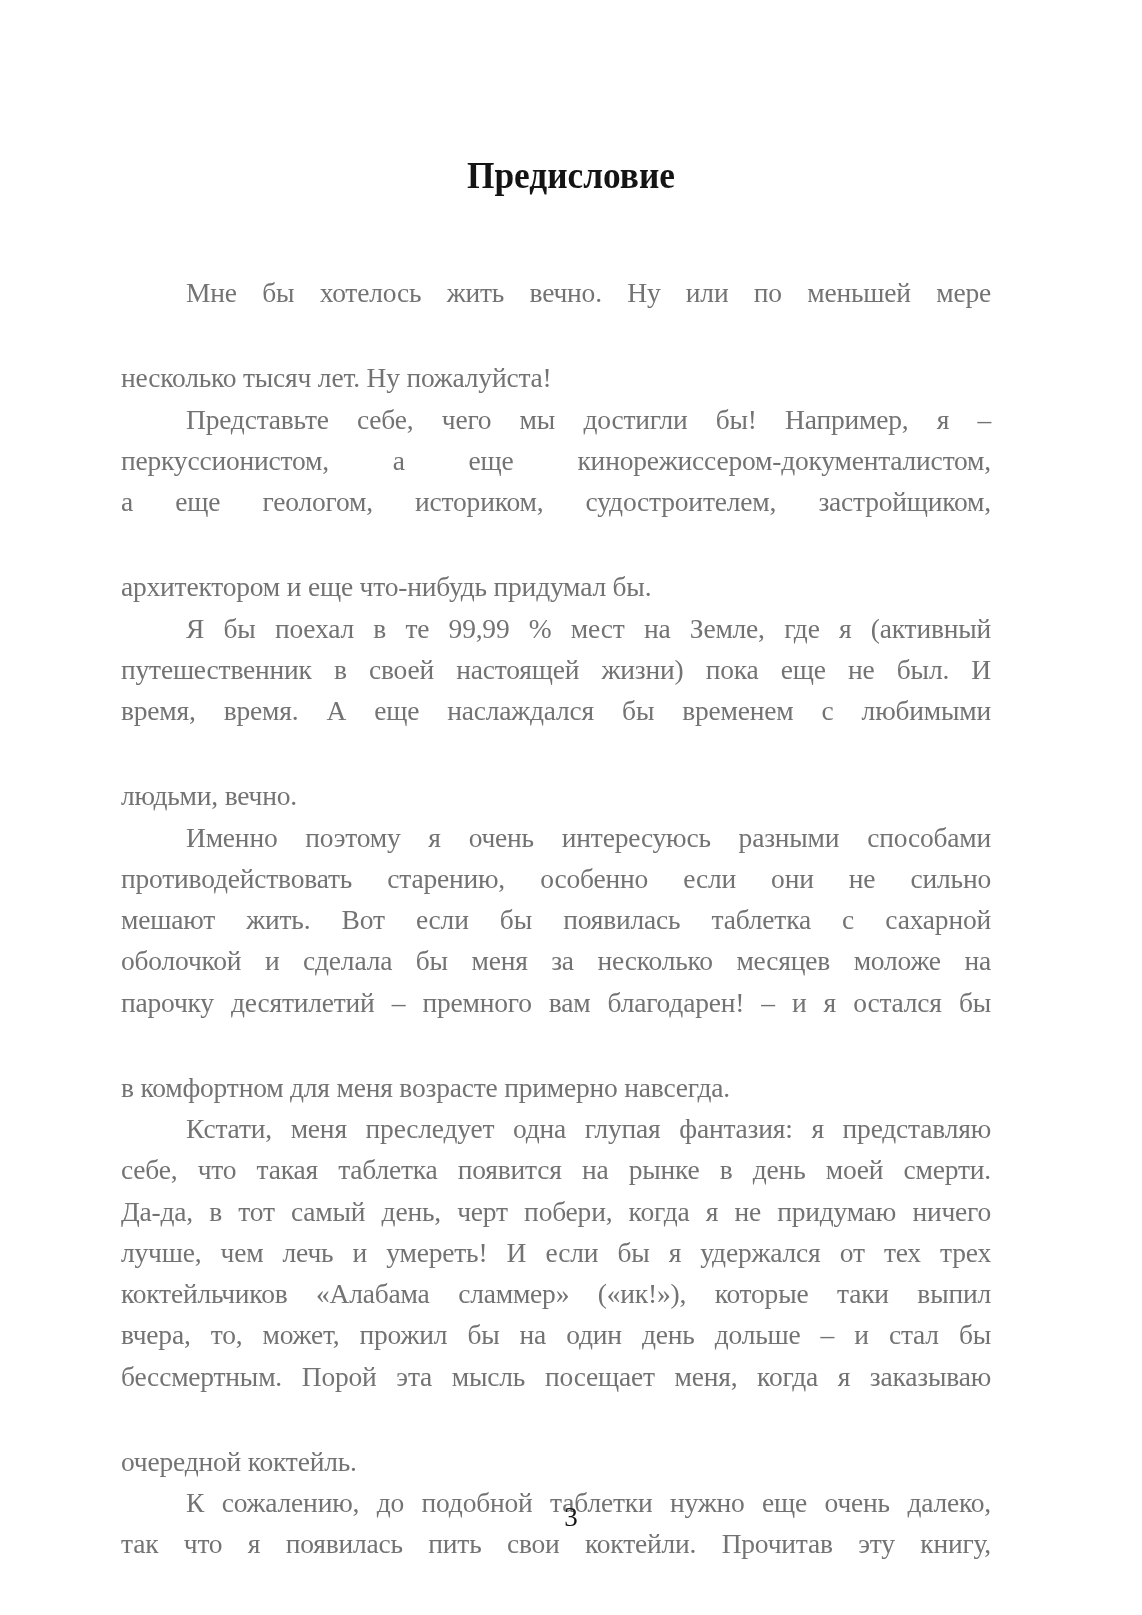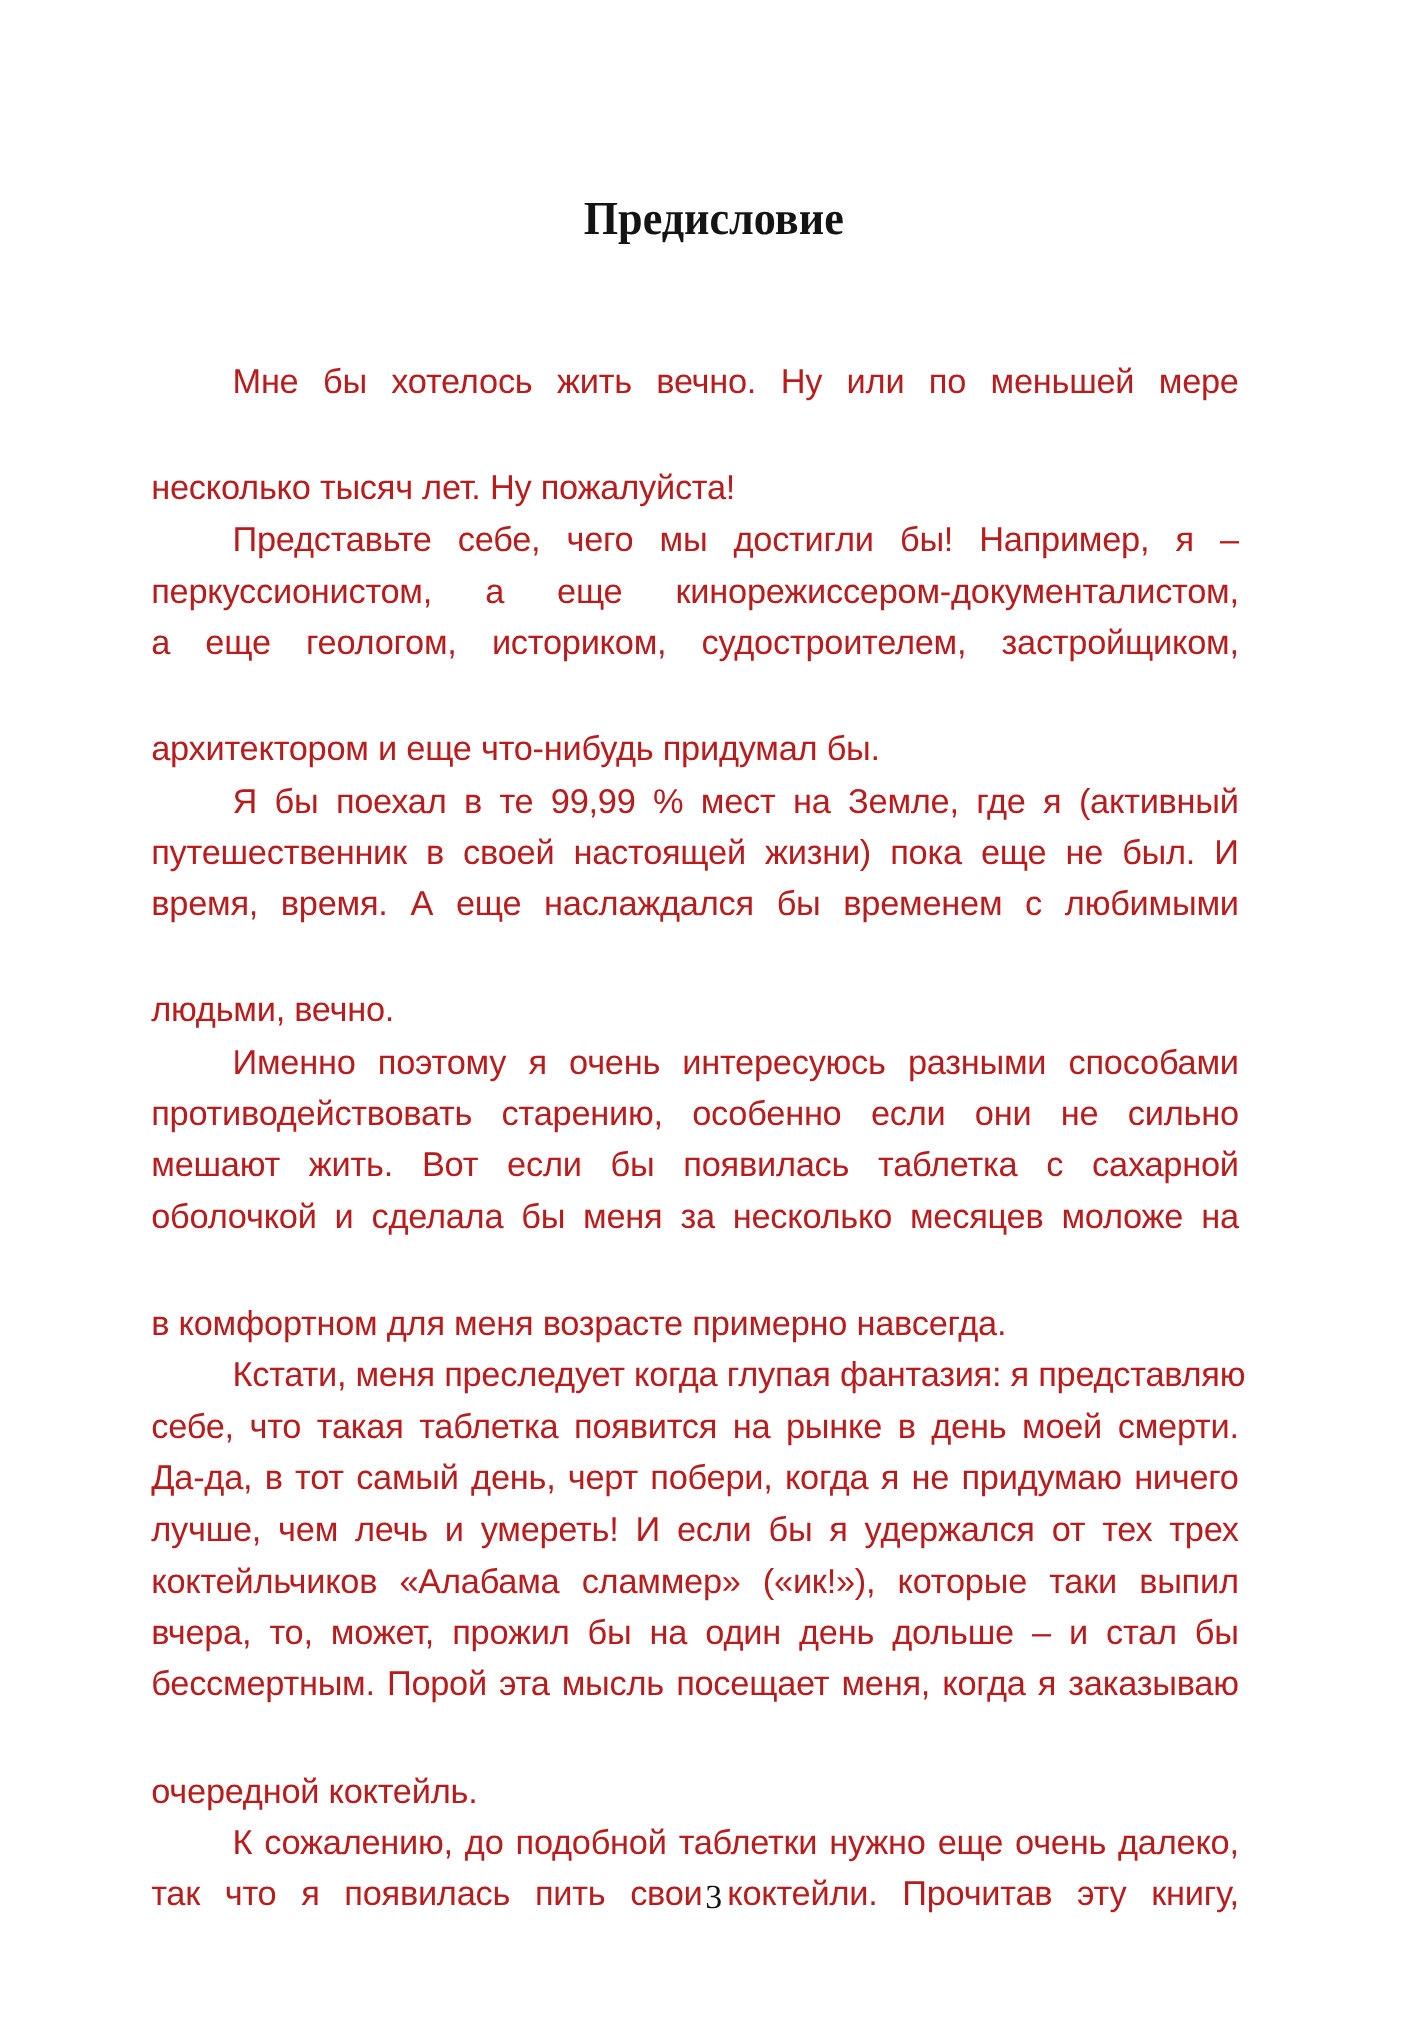--- a/index.html
+++ b/index.html
@@ -5,23 +5,23 @@
     html, body { margin: 0; padding: 0; background: #ffffff; }
     body { width: 1142px; height: 1615px; position: relative; overflow: hidden; color: #111; }
     .page { position: absolute; left: 0; top: 0; width: 1142px; height: 1177px; background: #fff; padding-left: 22px; }
     .title {
       position: absolute; left: 0; width: 1142px; top: 150px;
       text-align: center; font-family: "Liberation Serif", serif;
       font-weight: bold; font-size: 38px; line-height: 50px; color: #141414;
       transform: scaleX(0.93);
     }
     .body {
-      position: absolute; left: 121px; top: 284px; width: 870px;
-      font-family: Liberation Sans, sans-serif; font-size: 27.5px; line-height: 41.25px;
-      color: #b91c1c;
+      position: absolute; left: 121px; top: 272px; width: 870px;
+      font-family: Liberation Serif, serif; font-size: 27.5px; line-height: 41.25px;
+      color: #737373;
     }
     .line { display: block; height: 41.25px; white-space: nowrap; text-align: justify; text-align-last: justify; letter-spacing: -0.2px; }
     .line.last { text-align-last: left; margin-top: 44px; }
     .line.indent { padding-left: 65px; }
     .pagenum {
       position: absolute; left: 0; width: 1142px; top: 1500px; text-align: center;
       font-family: "Liberation Serif", serif; font-size: 27px; line-height: 34px; color: #141414;
     }
   </style>
 </head>
@@ -38,22 +38,23 @@
     <span class="line">а еще геологом, историком, судостроителем, застройщиком,</span>
     <span class="line last">архитектором и еще что-нибудь придумал бы.</span>
     <span class="line indent">Я бы поехал в те 99,99 % мест на Земле, где я (активный</span>
     <span class="line">путешественник в своей настоящей жизни) пока еще не был. И</span>
     <span class="line">время, время. А еще наслаждался бы временем с любимыми</span>
     <span class="line last">людьми, вечно.</span>
     <span class="line indent">Именно поэтому я очень интересуюсь разными способами</span>
     <span class="line">противодействовать старению, особенно если они не сильно</span>
     <span class="line">мешают жить. Вот если бы появилась таблетка с сахарной</span>
     <span class="line">оболочкой и сделала бы меня за несколько месяцев моложе на</span>
+    <span class="line">парочку десятилетий – премного вам благодарен! – и я остался бы</span>
     <span class="line last">в комфортном для меня возрасте примерно навсегда.</span>
-    <span class="line indent">Кстати, меня преследует когда глупая фантазия: я представляю</span>
+    <span class="line indent">Кстати, меня преследует одна глупая фантазия: я представляю</span>
     <span class="line">себе, что такая таблетка появится на рынке в день моей смерти.</span>
     <span class="line">Да-да, в тот самый день, черт побери, когда я не придумаю ничего</span>
     <span class="line">лучше, чем лечь и умереть! И если бы я удержался от тех трех</span>
     <span class="line">коктейльчиков «Алабама сламмер» («ик!»), которые таки выпил</span>
     <span class="line">вчера, то, может, прожил бы на один день дольше – и стал бы</span>
     <span class="line">бессмертным. Порой эта мысль посещает меня, когда я заказываю</span>
     <span class="line last">очередной коктейль.</span>
     <span class="line indent">К сожалению, до подобной таблетки нужно еще очень далеко,</span>
     <span class="line">так что я появилась пить свои коктейли. Прочитав эту книгу,</span>
   </div>

